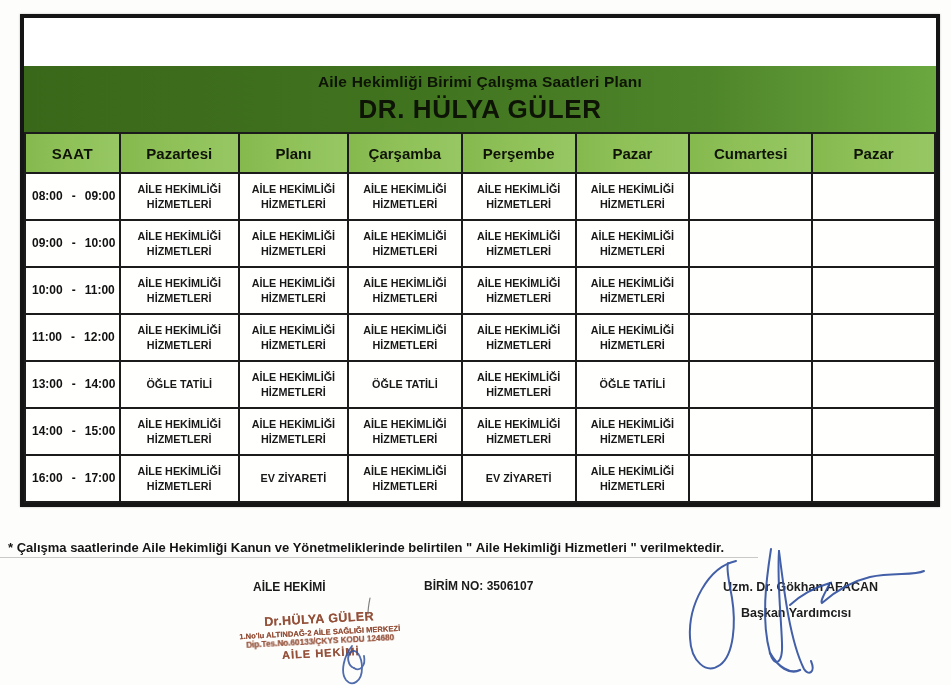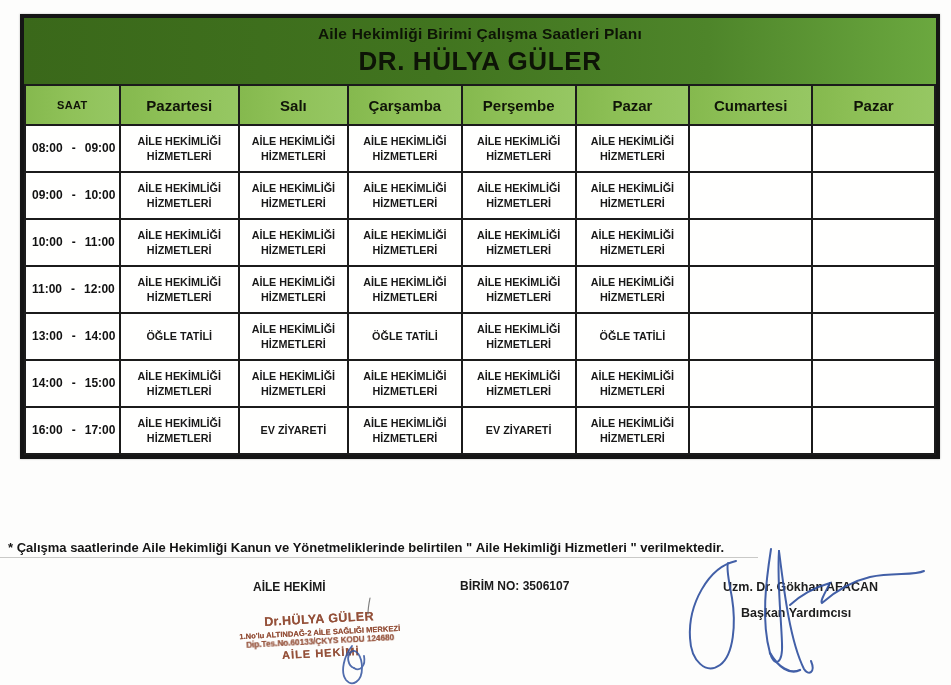--- a/index.html
+++ b/index.html
@@ -16,36 +16,37 @@
     position:absolute;left:20px;top:14px;width:912px;
     border:4px solid #151515;
     background:#fff;
     box-shadow:0 0 2px rgba(0,0,0,.25);
   }
   .banner{
     height:66px;
     background:linear-gradient(90deg,#3a681a 0%,#41741f 45%,#4e852a 75%,#6ba83f 100%);
     display:flex;flex-direction:column;justify-content:center;align-items:center;
     gap:3px;
+    margin-top:48px;
   }
   .banner .line1{font-size:15.5px;font-weight:bold;color:#0d1406;letter-spacing:.2px;}
   .banner .line2{font-size:26px;font-weight:bold;color:#0d1406;letter-spacing:.6px;text-align:center;}
 
   table.schedule{border-collapse:collapse;table-layout:fixed;width:100%;}
   table.schedule th,table.schedule td{
     border:2px solid #1b1b1b;
     text-align:center;vertical-align:middle;
     overflow:hidden;
   }
   table.schedule thead th{
     height:36px;
     background:linear-gradient(90deg,#85b94e,#8fc158 45%,#96c763);
     font-size:15px;font-weight:bold;color:#101408;
   }
-  table.schedule thead th.col-saat{font-size:11px;letter-spacing:.4px;}
+  table.schedule thead th.col-saat{font-size:15px;letter-spacing:.4px;}
   table.schedule tbody td{
     height:41px;background:#fffffe;
     font-weight:bold;font-size:10.8px;line-height:1.3;color:#181818;
     padding:2px 6px;
   }
   table.schedule tbody td.time-cell{
     font-size:12px;white-space:nowrap;color:#111;
   }
   .time-cell .dash{display:inline-block;margin:0 9px;}
   td.cell-red{color:#932823;}
@@ -60,21 +61,21 @@
   .divider{
     position:absolute;left:0;top:557px;width:758px;height:1px;
     background:#c9c9c7;
   }
   .label-aile-hekimi{
     position:absolute;left:253px;top:580px;
     font-size:12px;font-weight:bold;color:#1a1a1a;
   }
   .label-birim-no{
     position:absolute;left:424px;top:579px;
-    font-size:12px;font-weight:bold;color:#1a1a1a;margin-left:36px;
+    font-size:12px;font-weight:bold;color:#1a1a1a;
   }
   .approver{
     position:absolute;left:723px;top:580px;width:200px;
     font-size:12.5px;font-weight:bold;color:#1d1d1d;
   }
   .approver .role{margin-top:12px;margin-left:18px;}
 
   
   .stamp{
     position:absolute;left:200px;top:612px;width:240px;
@@ -110,21 +111,21 @@
         <col style="width:12.5%">
           <col style="width:12.5%">
           <col style="width:12.5%">
         <col style="width:13.5%">
           <col style="width:13.5%">
       </colgroup>
       <thead>
           <tr>
             <th class="col-saat">SAAT</th>
             <th>Pazartesi</th>
-            <th>Salı</th>
+            <th>Planı</th>
             <th>Çarşamba</th>
             <th>Perşembe</th>
             <th>Pazar</th>
             <th>Cumartesi</th>
             <th>Pazar</th>
           </tr>
         </thead>
       <tbody>
           <tr>
             <td class="time-cell"><span>08:00</span><span class="dash">-</span><span>09:00</span></td>

